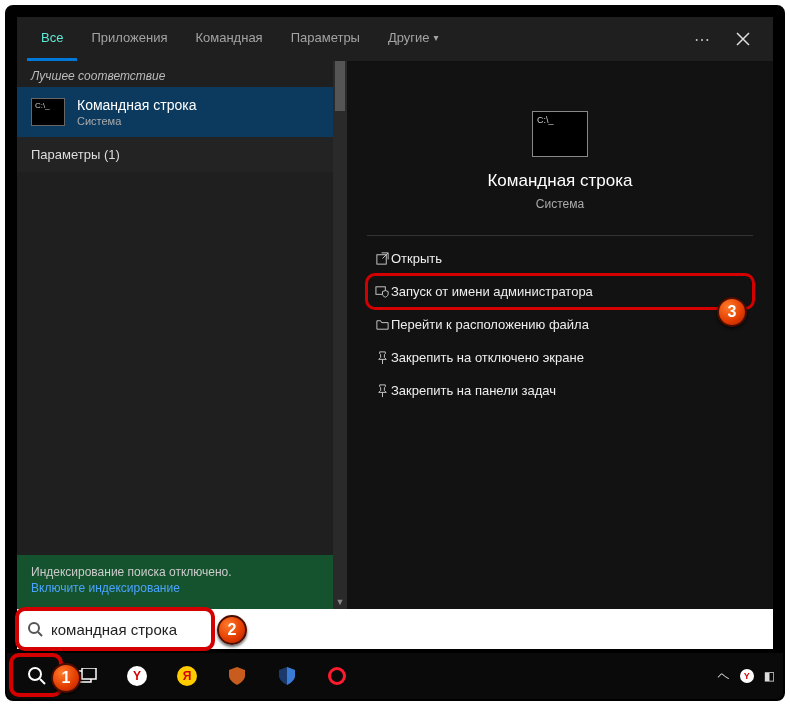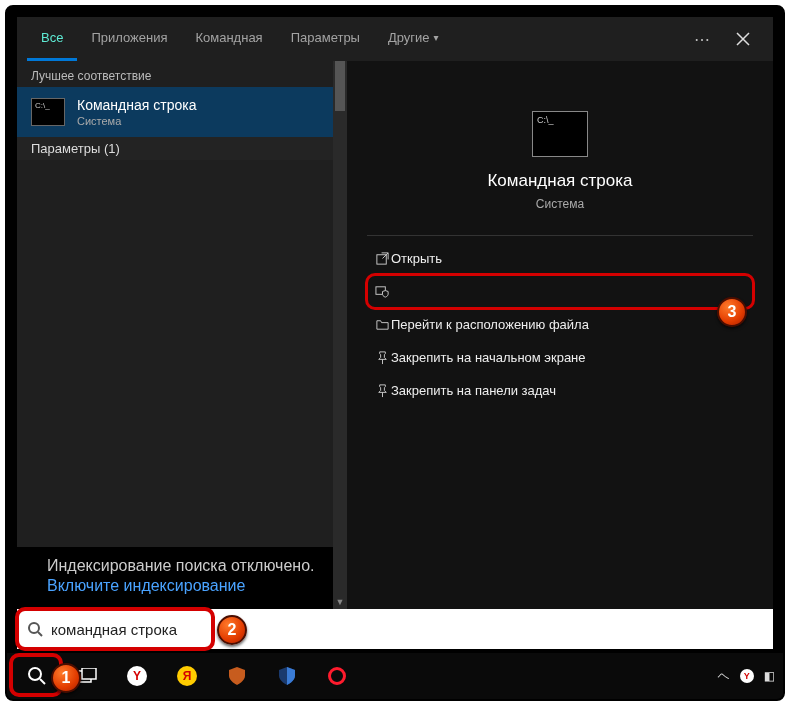--- a/index.html
+++ b/index.html
@@ -44,40 +44,40 @@
     width: 330px; background: #1f1f1f; display:flex; flex-direction:column;
     position: relative;
   }
   .scrollbar {
     position:absolute; right:0; top:0; bottom:0; width:14px; background:#2a2a2a;
   }
   .scrollbar .thumb { position:absolute; left:2px; right:2px; top:0; height:50px; background:#555; }
   .scrollbar .arrow { position:absolute; left:0; right:0; height:14px; display:flex; align-items:center; justify-content:center; color:#888; font-size:9px;}
   .scrollbar .arrow.up{top:0;} .scrollbar .arrow.down{bottom:0;}
   .section-label {
-    padding: 8px 14px 4px; font-size: 12px; color: #bbb;
+    padding: 8px 14px 4px; font-size: 12px; color: #bbb; font-style: italic;
   }
   .result-item {
     display:flex; align-items:center; gap:12px;
     padding: 10px 14px; cursor:pointer;
   }
   .result-item.selected { background:#0c3a5e; }
   .result-icon {
     width:34px; height:28px; background:#000; border:1px solid #666;
     display:flex; align-items:flex-start; justify-content:flex-start;
     padding:2px 3px; font-size:8px; color:#ccc;
   }
   .result-text .title { font-size:14px; color:#fff; }
   .result-text .sub { font-size:11px; color:#aaa; margin-top:2px;}
   .params-row {
-    padding: 4px 14px; font-size:13px; color:#ddd; background:#232323; cursor:pointer;
+    padding: 10px 14px; font-size:13px; color:#ddd; background:#232323; cursor:pointer;
   }
   .left-spacer { flex:1; }
   .index-notice {
-    padding: 10px 30px 14px; font-size:16px; color:#ccc; background:#000000;
+    padding: 10px 14px 14px; font-size:12px; color:#ccc; background:#14532d;
   }
   .index-notice .link { color:#4aa3ff; cursor:pointer; display:inline-block; margin-top:2px;}
   .right {
     flex:1; background:#121212; display:flex; flex-direction:column;
     padding: 30px 20px 10px;
   }
   .big-icon {
     width:56px; height:46px; margin: 20px auto 14px;
     background:#000; border:1px solid #888;
     display:flex; align-items:flex-start; padding:3px 4px; font-size:9px; color:#ccc;
@@ -198,36 +198,37 @@
           </span>
           <span>Открыть</span>
         </div>
         <div class="action hl">
           <span class="ico">
             <svg width="15" height="15" viewBox="0 0 16 16">
                 <rect x="1" y="3" width="10" height="8" fill="none" stroke="#ccc"></rect>
                 <path d="M11 7 l3 1 v3 c0 2 -3 3 -3 3 s-3 -1 -3 -3 v-3 z" fill="#121212" stroke="#ccc"></path>
               </svg>
           </span>
+          <span>Запуск от имени администратора</span>
         </div>
         <div class="action">
           <span class="ico">
             <svg width="15" height="15" viewBox="0 0 16 16">
                 <path d="M2 4 h4 l1 2 h7 v7 h-12 z" fill="none" stroke="#ccc"></path>
               </svg>
           </span>
           <span>Перейти к расположению файла</span>
         </div>
         <div class="action">
           <span class="ico">
             <svg width="15" height="15" viewBox="0 0 16 16">
                 <path d="M5 2 h6 v2 l-1 1 v3 l2 2 h-8 l2 -2 v-3 l-1 -1 z M8 10 v5" stroke="#ccc" fill="none"></path>
               </svg>
           </span>
-          <span>Закрепить на начальном экране</span>
+          <span>Закрепить на отключено экране</span>
         </div>
         <div class="action">
           <span class="ico">
             <svg width="15" height="15" viewBox="0 0 16 16">
                 <path d="M5 2 h6 v2 l-1 1 v3 l2 2 h-8 l2 -2 v-3 l-1 -1 z M8 10 v5" stroke="#ccc" fill="none"></path>
               </svg>
           </span>
           <span>Закрепить на панели задач</span>
         </div>
       </div>

